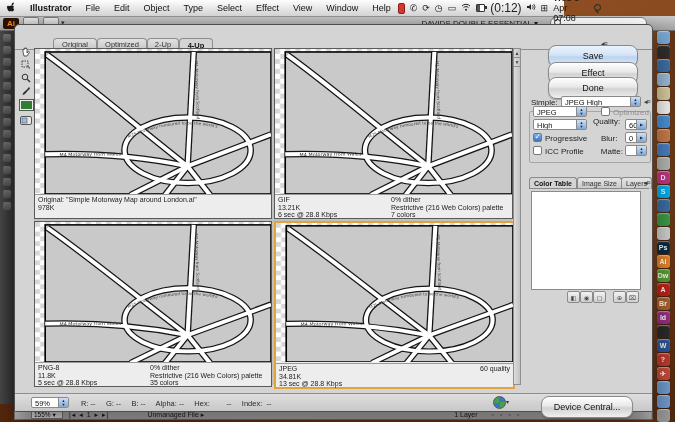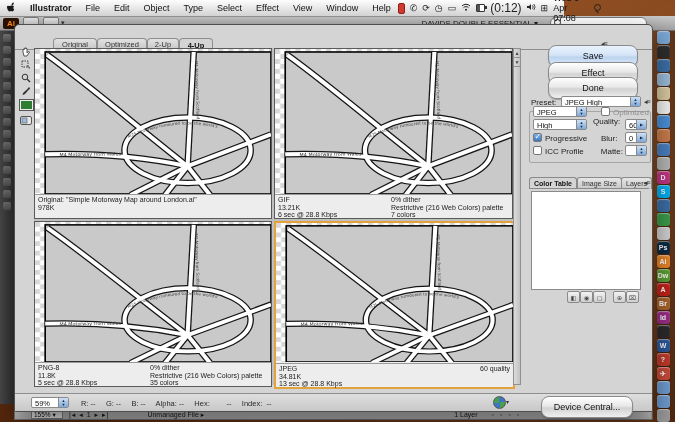--- a/index.html
+++ b/index.html
@@ -391,21 +391,21 @@
 
     <div class="abs vscroll">
       <div class="ar">▲</div>
       <div class="ar">▼</div>
     </div>
 
     <button class="aquabtn primary" style="left:533px;top:20px">Save</button>
     <button class="aquabtn" style="left:533px;top:37px">Effect</button>
     <button class="aquabtn" style="left:533px;top:52px">Done</button>
 
-    <span class="lbl" style="left:516px;top:73px">Preset:</span>
+    <span class="lbl" style="left:516px;top:73px">Simple:</span>
     <div class="dd" style="left:546px;top:71px;width:80px">
       <span class="val">JPEG High</span>
         <span class="arw">
           <span>▲</span>
           <span>▼</span>
         </span>
     </div>
     <span class="abs pmenu" style="left:629px;top:73px">◂≡</span>
 
     <div class="groupbox" style="left:514px;top:86px;width:120px;height:50px"></div>

